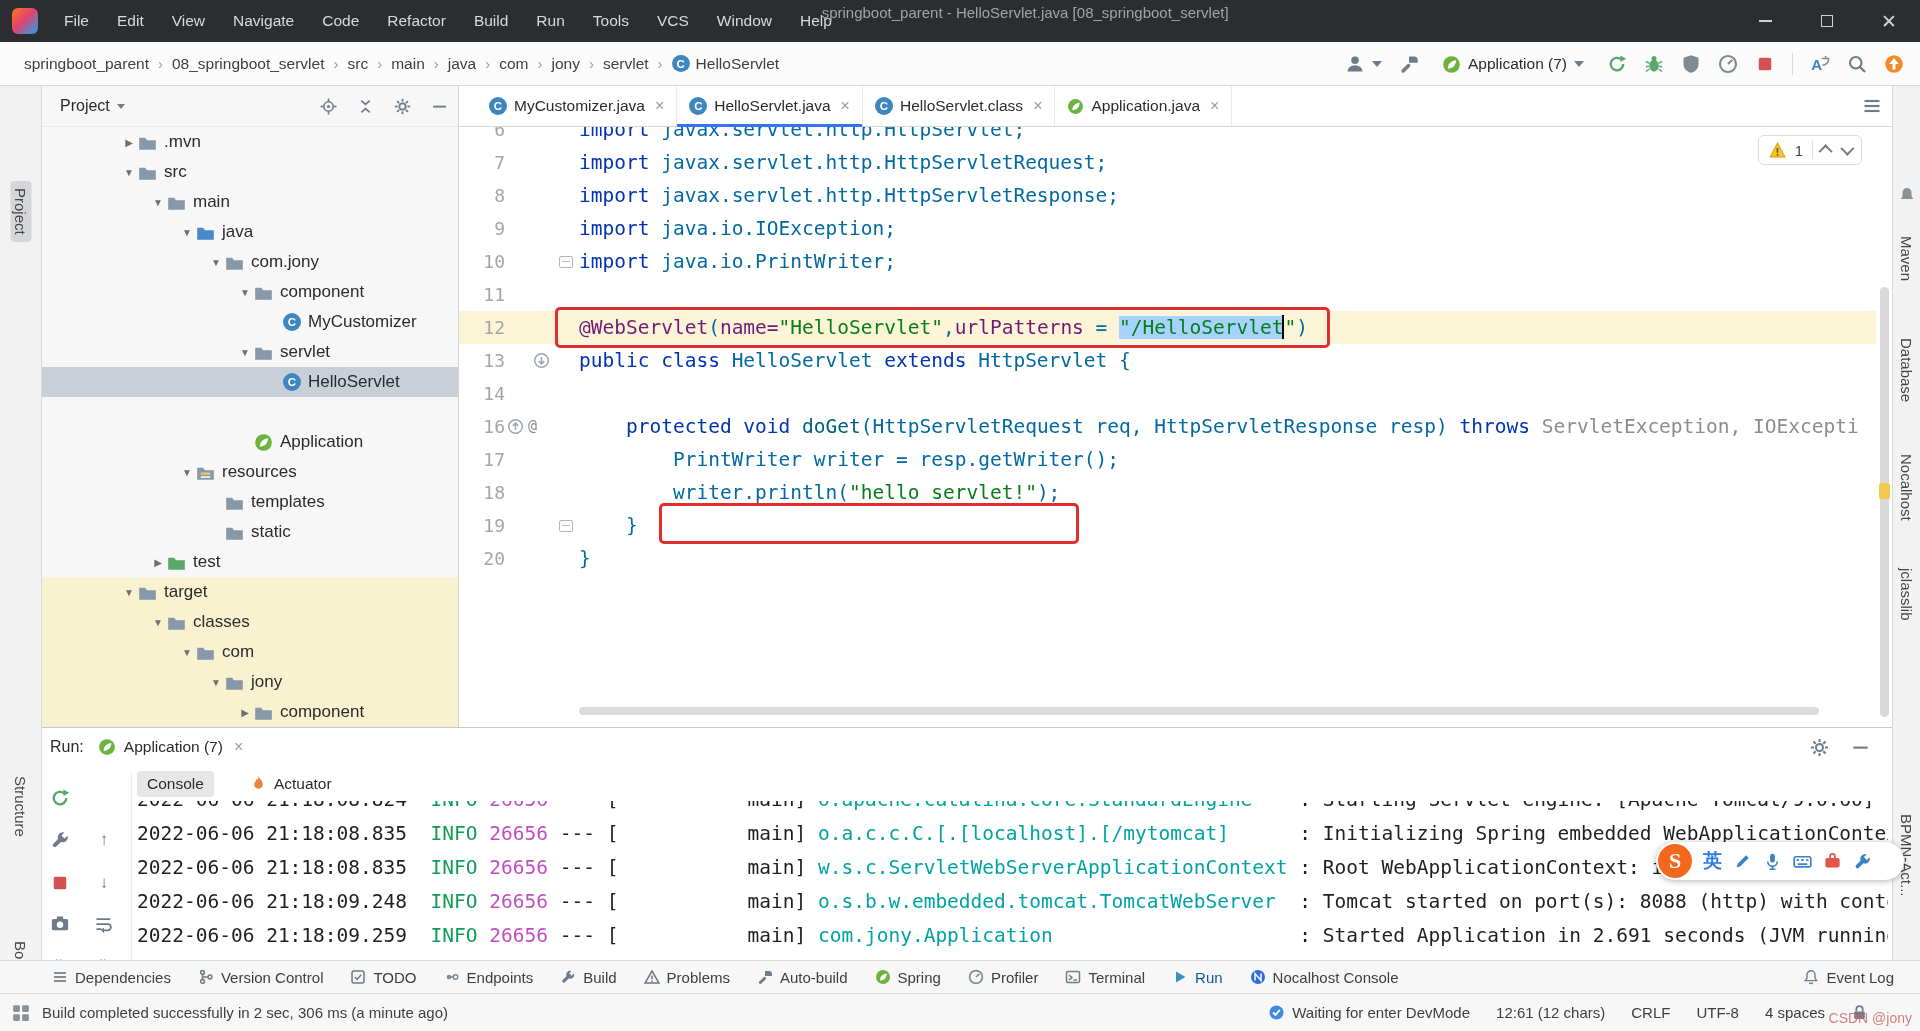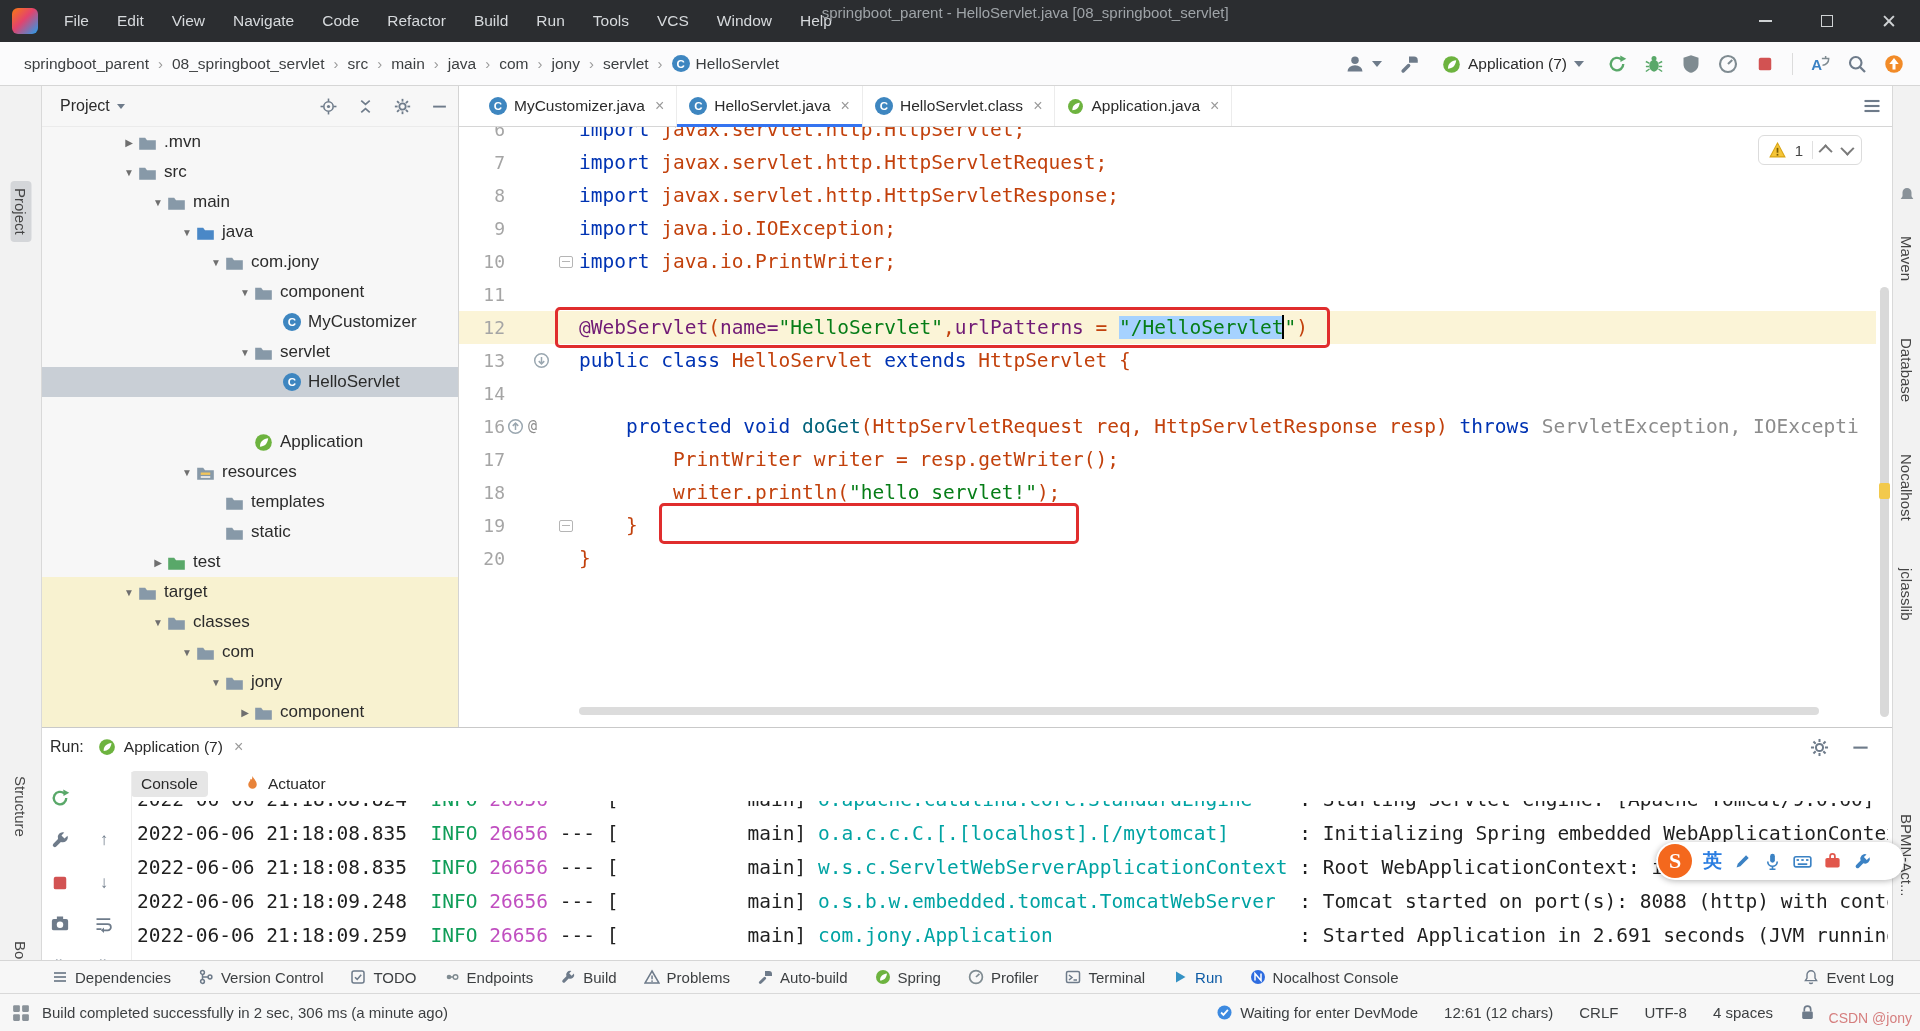--- a/index.html
+++ b/index.html
@@ -68,21 +68,21 @@
   .code-row:first-child { margin-top:-14px; }
   .code-row.cur { background:#fbf4d7; }
   .lnum { flex:0 0 46px; text-align:right; color:#a5a5a5; font-size:18px; }
   .gicons { flex:0 0 74px; display:flex; align-items:center; gap:4px; padding-left:2px; }
   .gicons .gi { width:17px; height:17px; }
   .gicons .gi-impl { margin-left:26px; }
   .gicons .gi-fold { margin-left:auto; margin-right:6px; width:14px; height:12px; border:1px solid #b5b5b5; background:#fff; border-radius:2px; position:relative; }
   .gicons .gi-fold::after { content:""; position:absolute; left:2px; right:2px; top:4.5px; height:1px; background:#b5b5b5; }
   .gicons .gi-at { font-size:15px; color:#8c8c8c; font-family:"DejaVu Sans Mono",monospace; }
   .lcode { flex:1; }
-  .kw{color:#0033b3} .pl{color:#c2410c} .str{color:#067d17} .ann{color:#701a75} .fn{color:#00627a} .gr{color:#8c8c8c}
+  .kw{color:#0033b3} .pl{color:#0369a1} .str{color:#067d17} .ann{color:#701a75} .fn{color:#00627a} .gr{color:#8c8c8c}
   .sel{background:#a6d2ff}
   .caret{display:inline-block;width:2px;height:24px;background:#000;vertical-align:-5px;margin-left:-1px;}
   .red-box { position:absolute; border:3px solid #e02d2d; border-radius:5px; pointer-events:none; z-index:5; }
   #red-box-1 { left:96px; top:180px; width:775px; height:41px; }
   #red-box-2 { left:200px; top:376px; width:420px; height:41px; }
   #inspect-widget { position:absolute; top:8px; right:30px; height:30px; display:flex; align-items:center; gap:9px; background:#fff; border:1px solid #dcdcdc; border-radius:6px; padding:0 10px; font-size:15px; color:#454545; z-index:6; }
   #inspect-widget .icon { width:17px; height:17px; }
   .chev-ud { width:10px; height:10px; border-left:2px solid #7a7a7a; border-top:2px solid #7a7a7a; }
   .chev-up { transform:rotate(45deg) translateY(2px); }
   .chev-dn { transform:rotate(225deg) translateY(2px); }
@@ -90,42 +90,42 @@
   #v-mark { position:absolute; right:2px; top:356px; width:11px; height:16px; background:#f2c94c; border-radius:2px; z-index:7; }
   #h-scroll { position:absolute; left:120px; bottom:12px; width:1240px; height:8px; background:#dcdcdc; border-radius:4px; }
 
   
   #run-panel { position:absolute; left:42px; top:727px; width:1850px; height:233px; background:#fff; border-top:1px solid #c9c9c9; }
   #run-header { height:38px; display:flex; align-items:center; padding-left:8px; }
   #run-label { font-size:16px; color:#2b2b2b; margin-right:14px; }
   #run-tab { display:flex; align-items:center; gap:8px; font-size:15.5px; }
   #run-header-right { margin-left:auto; display:flex; align-items:center; gap:22px; padding-right:22px; }
   #run-header-right .icon { width:19px; height:19px; }
-  #run-views { position:absolute; left:89px; top:38px; height:35px; display:flex; align-items:center; gap:26px; font-size:15.5px; }
+  #run-views { position:absolute; left:95px; top:38px; height:35px; display:flex; align-items:center; gap:26px; font-size:15.5px; }
   .rview { display:flex; align-items:center; gap:7px; padding:4px 10px; border-radius:4px; }
   .rview.active { background:#e6e6e6; }
   .rview .icon { width:17px; height:17px; }
   #run-gutter { position:absolute; left:0; top:44px; width:90px; bottom:0; border-right:1px solid #ededed; }
   #run-gutter .gbtn { position:absolute; width:20px; height:20px; }
   #console-lines { position:absolute; left:95px; top:73px; right:4px; bottom:4px; overflow:hidden; white-space:pre; font-size:19.5px; }
   .console-row { height:34px; line-height:34px; }
   .console-row:first-child { margin-top:-18px; }
   .t{color:#1f1f1f} .lv{color:#0f9d58} .pid{color:#c04ec0} .lg{color:#00a3a3}
 
   
   #bottom-bar { position:absolute; left:0; top:960px; width:1920px; height:33px; background:#f7f7f7; border-top:1px solid #d6d6d6; display:flex; align-items:center; padding-left:52px; gap:27px; font-size:15px; color:#3c3f41; }
   .bb-item { display:flex; align-items:center; gap:7px; white-space:nowrap; cursor:default; }
   .bb-item .icon { width:16px; height:16px; }
   .bb-item.active { color:#0d5ba5; }
   #bb-right { margin-left:auto; display:flex; align-items:center; gap:24px; padding-right:26px; }
 
   
   #status-bar { position:absolute; left:0; top:993px; width:1920px; height:38px; background:#f7f7f7; border-top:1px solid #d9d9d9; display:flex; align-items:center; font-size:15px; color:#3c3f41; }
   #sb-grid { width:18px; height:18px; margin:0 12px 0 12px; }
-  #sb-right { margin-left:auto; display:flex; align-items:center; gap:26px; padding-right:104px; }
+  #sb-right { margin-left:auto; display:flex; align-items:center; gap:26px; padding-right:52px; }
   .sb-item { display:flex; align-items:center; gap:7px; white-space:nowrap; }
   .sb-item .icon { width:17px; height:17px; }
   #watermark { position:absolute; right:8px; bottom:5px; font-size:14px; color:#d06a6a; opacity:.85; }
 
   
   #ime-bar { position:absolute; left:1656px; top:842px; width:248px; height:38px; background:#fff; border-radius:19px; box-shadow:0 1px 6px rgba(0,0,0,.3); display:flex; align-items:center; padding:0 12px 0 2px; gap:11px; z-index:20; }
   #ime-logo { width:34px; height:34px; border-radius:50%; background:#f4681d; color:#fff; font-weight:bold; font-size:22px; display:flex; align-items:center; justify-content:center; font-family:"Liberation Serif",serif; }
   #ime-lang { color:#2a7de1; font-size:19px; font-weight:bold; }
   #ime-bar .icon { width:19px; height:19px; }
 </style>

